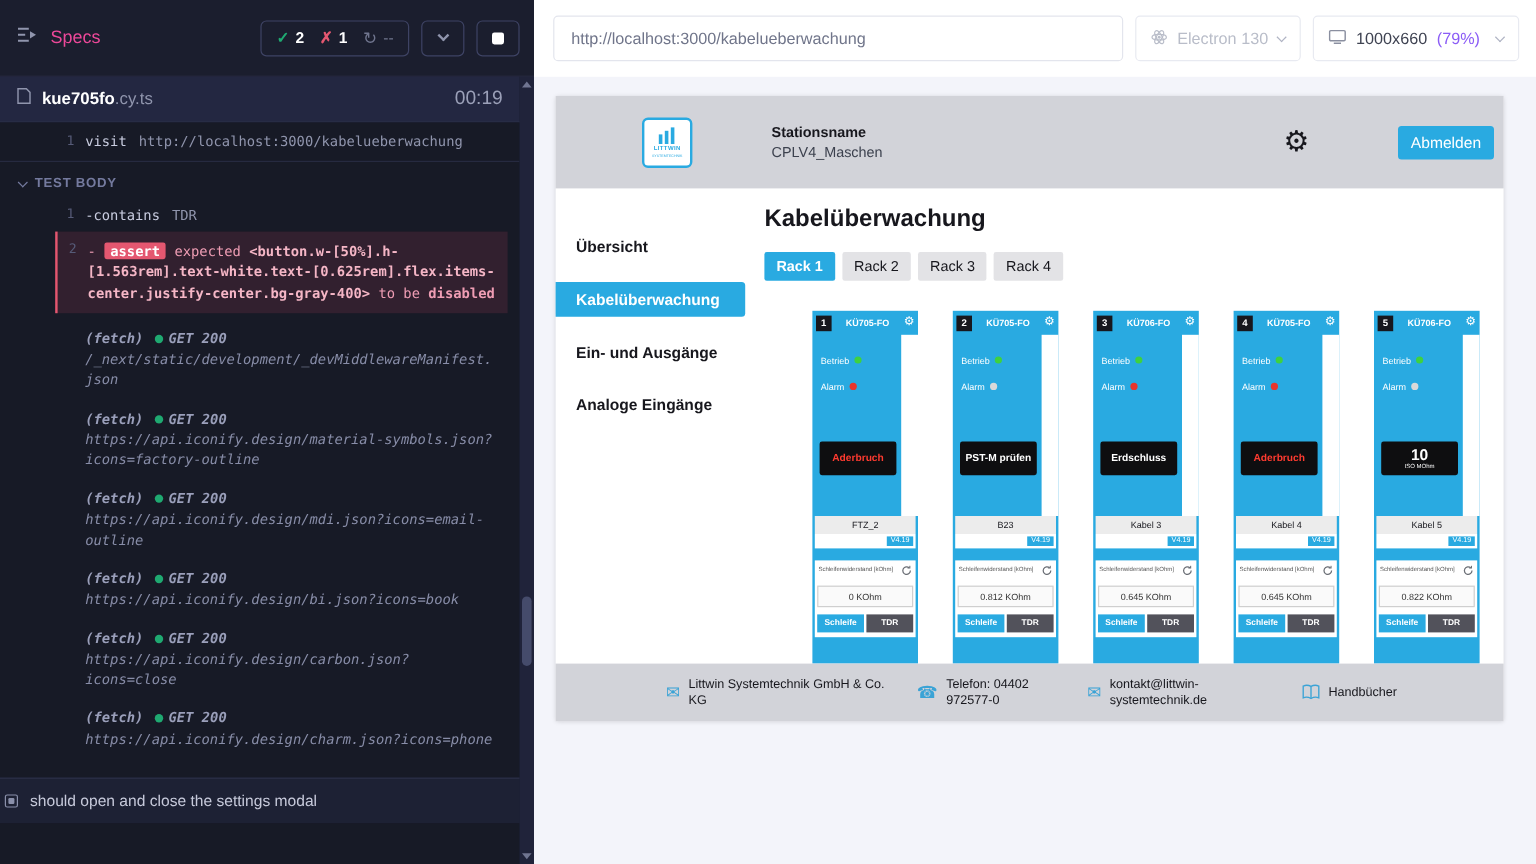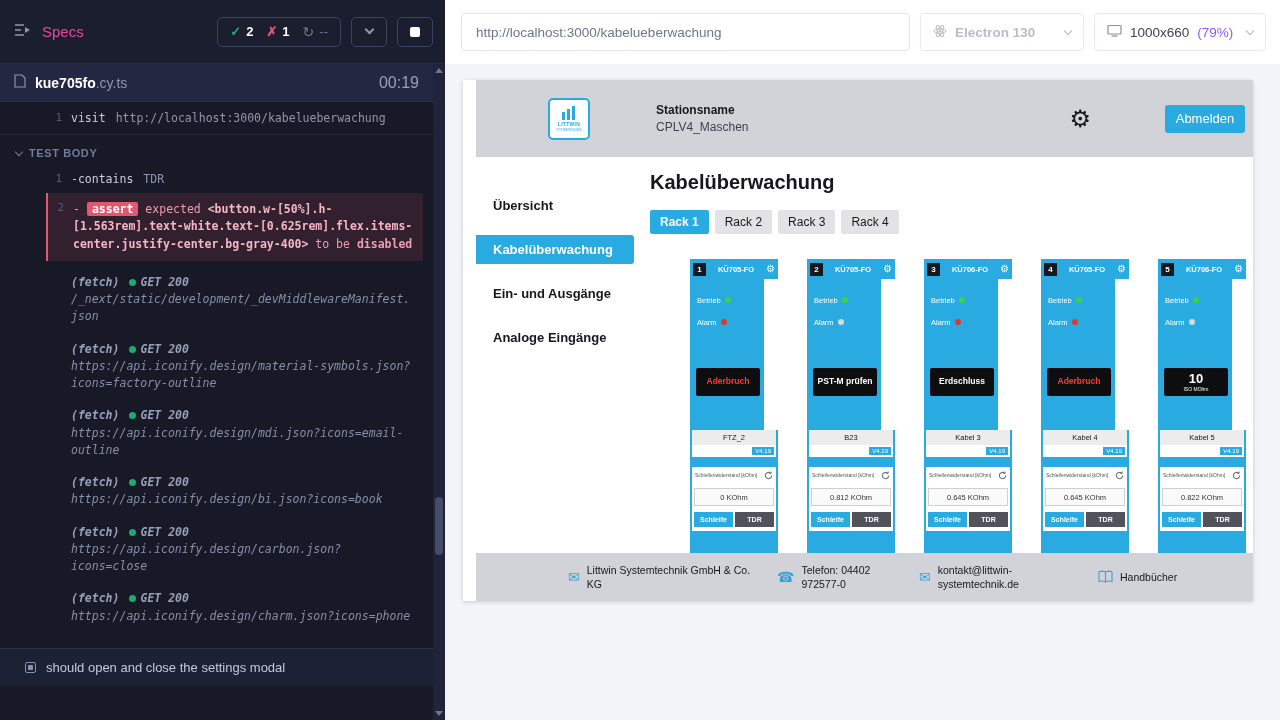--- a/index.html
+++ b/index.html
@@ -45,43 +45,43 @@
   .assert-selector { font-weight:bold; color:#f5b6c6; }
   .assert-bold { font-weight:bold; }
 
   .fetch-row { display:flex; padding:2px 10px 2px 38px; margin-top:11px; font-style:italic; }
   .fetch-content { flex:1; line-height:1.5; max-width:345px; }
   .fetch-tag { color:#9a9fba; font-weight:bold; }
   .status-dot { display:inline-block; width:7px; height:7px; border-radius:50%; background:#1fa971; margin:0 4px 0 10px; }
   .fetch-status { color:#9a9fba; font-weight:bold; }
   .fetch-url { display:block; color:#8archived; color:#888da8; overflow-wrap:anywhere; }
 
-  .cy-bottom { height:38px; border-top:1px solid #2c3048; background:#1d2134; display:flex; align-items:center; gap:10px; padding:0 25px; color:#c6c9da; font-size:13px; flex-shrink:0; }
+  .cy-bottom { height:38px; border-top:1px solid #2c3048; background:#1d2134; display:flex; align-items:center; gap:10px; padding:0 4px; color:#c6c9da; font-size:13px; flex-shrink:0; }
   .test-icon { width:11px; height:11px; border:1px solid #8a90aa; border-radius:2px; position:relative; flex-shrink:0; }
   .test-icon::after { content:""; position:absolute; inset:2px; background:#8a90aa; border-radius:1px; }
   .cy-bottom-spacer { height:34px; background:#171a26; flex-shrink:0; }
 
   .cy-scroll { width:12px; background:#20233a; position:relative; flex-shrink:0; }
   .arr-up { position:absolute; top:4px; left:2px; width:0; height:0; border-left:4px solid transparent; border-right:4px solid transparent; border-bottom:5px solid #707591; }
   .arr-down { position:absolute; bottom:4px; left:2px; width:0; height:0; border-left:4px solid transparent; border-right:4px solid transparent; border-top:5px solid #707591; }
   .scroll-thumb { position:absolute; left:2px; width:8px; height:58px; top:66%; background:#454b6b; border-radius:4px; }
 
   
   .right { flex:1; display:flex; flex-direction:column; background:#f3f4fa; min-width:0; }
   .toolbar { height:64px; background:#fff; display:flex; align-items:center; gap:10px; padding:0 14px 0 16px; flex-shrink:0; }
   .url-input { flex:1; height:38px; border:1px solid #e3e5ed; border-radius:4px; color:#70758a; padding:0 14px; font-size:13.5px; font-family:"Liberation Sans",sans-serif; background:#fff; outline:none; }
   .tb-select { height:38px; border:1px solid #e8eaf1; border-radius:4px; background:#fff; display:flex; align-items:center; gap:8px; padding:0 12px; cursor:pointer; }
-  .browser-select { width:164px; color:#b9bdc9; font-size:13.5px;font-weight:bold; }
+  .browser-select { width:138px; color:#b9bdc9; font-size:13.5px; }
   .viewport-select { width:172px; font-size:13.5px;text-align:center; }
   .vp-size { color:#3f4352; }
   .vp-zoom { color:#8b5cf6; }
   .chev-sm { width:6px; height:6px; border-right:1.5px solid #b0b4c4; border-bottom:1.5px solid #b0b4c4; transform:rotate(45deg); margin-left:auto; margin-top:-3px; }
 
   .stage { flex:1; padding:16px 18px; overflow:hidden; }
-  .app { width:790px; height:521px; background:#fff; box-shadow:0 1px 4px rgba(0,0,0,.18); display:flex; flex-direction:column;padding-left:13px; }
+  .app { width:790px; height:521px; background:#fff; box-shadow:0 1px 4px rgba(0,0,0,.18); display:flex; flex-direction:column; }
 
   .app-header { height:77px; background:#d2d3d9; display:flex; align-items:center; flex-shrink:0; }
   .logo { width:42px; height:42px; margin-left:72px; background:#fff; border:2px solid #29aae1; border-radius:5px; display:flex; flex-direction:column; align-items:center; justify-content:center; gap:1px; flex-shrink:0; }
   .logo-text { font-size:5px; font-weight:bold; color:#29aae1; letter-spacing:.3px; }
   .logo-sub { font-size:3px; color:#29aae1; }
   .station { margin-left:66px; }
   .station-label { font-size:12px; font-weight:bold; color:#17171d; }
   .station-value { font-size:12px; color:#3c414e; margin-top:3px; }
   .app-gear { margin-left:auto; font-size:24px; color:#17171d; cursor:pointer; line-height:1; }
   .logout-btn { margin-left:74px; margin-right:8px; width:80px; height:28px; background:#29aae1; color:#fff; border:none; border-radius:3px; font-size:13px; cursor:pointer; font-family:"Liberation Sans",sans-serif; }

